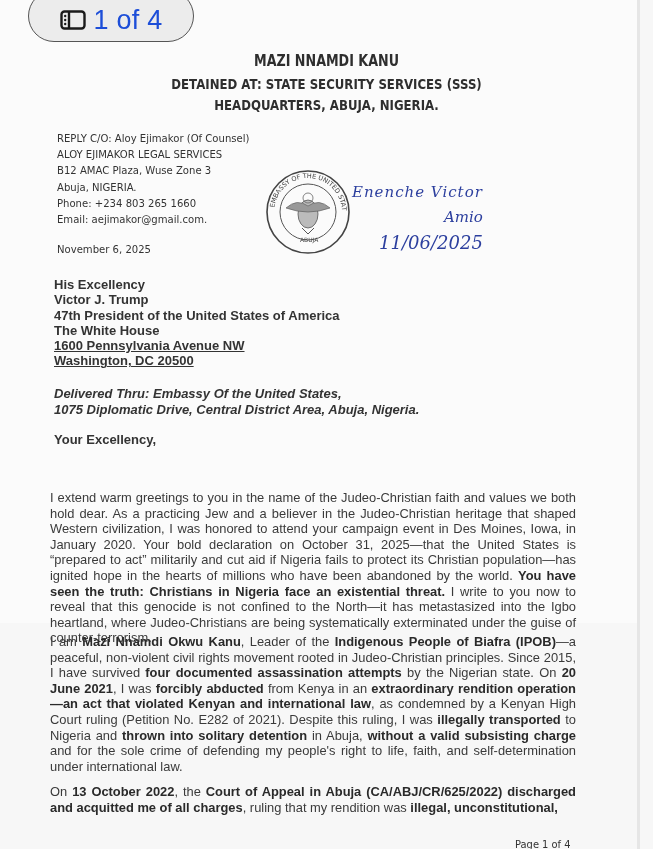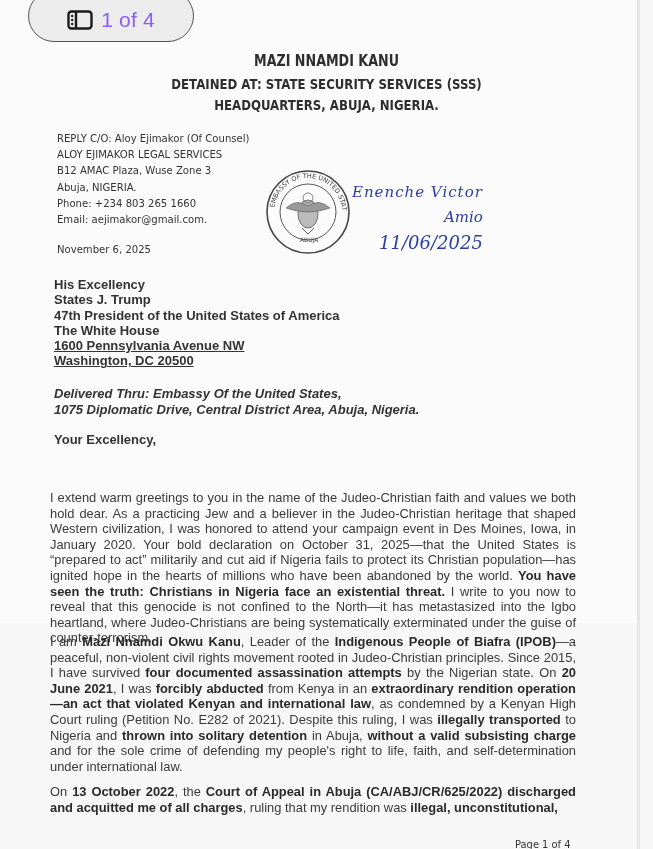--- a/index.html
+++ b/index.html
@@ -21,21 +21,21 @@
   .pill {
     position: absolute; left: 28px; top: -10px; width: 166px; height: 52px;
     border: 1px solid #555; border-radius: 26px;
     background: #ececec;
     display: flex; align-items: center; justify-content: center; gap: 8px;
     padding-top: 8px; box-sizing: border-box;
   }
   .pill-icon {
     width: 26px; height: 20px; position: relative;
   }
-  .pill-text { font-size: 21px; color: #8b5cf6; letter-spacing: 0.2px; }
+  .pill-text { font-size: 27px; color: #1d4ed8; letter-spacing: 0.2px; }
   .header {
     position: absolute; left: 0; width: 653px; text-align: center;
     font-family: "DejaVu Sans", sans-serif; font-weight: bold; color: #2e2e2e;
   }
   .h1 { top: 52px; font-size: 15.5px; transform: scaleX(0.82); }
   .h2 { top: 76px; font-size: 14px; transform: scaleX(0.84); }
   .h3 { top: 97px; font-size: 14px; transform: scaleX(0.84); }
   .replyto {
     position: absolute; left: 57px; top: 131px;
     font-family: "DejaVu Sans", sans-serif; font-size: 11.2px; line-height: 16.2px;
@@ -122,21 +122,21 @@
   </svg>
 
   <div class="handwriting">
     <div class="hw1">Enenche Victor</div>
     <div class="hw2">Amio</div>
     <div class="hw3">11/06/2025</div>
   </div>
 
   <div class="recipient">
     <div>His Excellency</div>
-    <div>States J. Trump</div>
+    <div>Victor J. Trump</div>
     <div>47th President of the United States of America</div>
     <div>The White House</div>
     <div><span class="ul">1600 Pennsylvania Avenue NW</span></div>
     <div><span class="ul">Washington, DC 20500</span></div>
   </div>
 
   <div class="delivered">
     <div>Delivered Thru: Embassy Of the United States,</div>
     <div>1075 Diplomatic Drive, Central District Area, Abuja, Nigeria.</div>
   </div>

